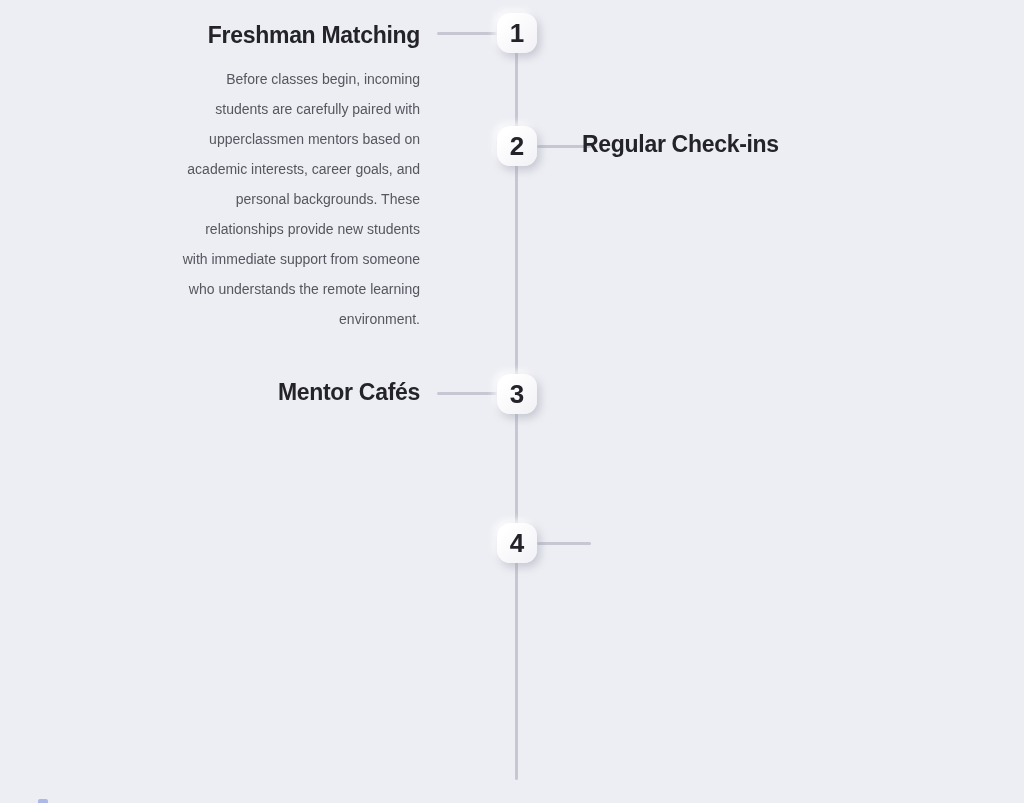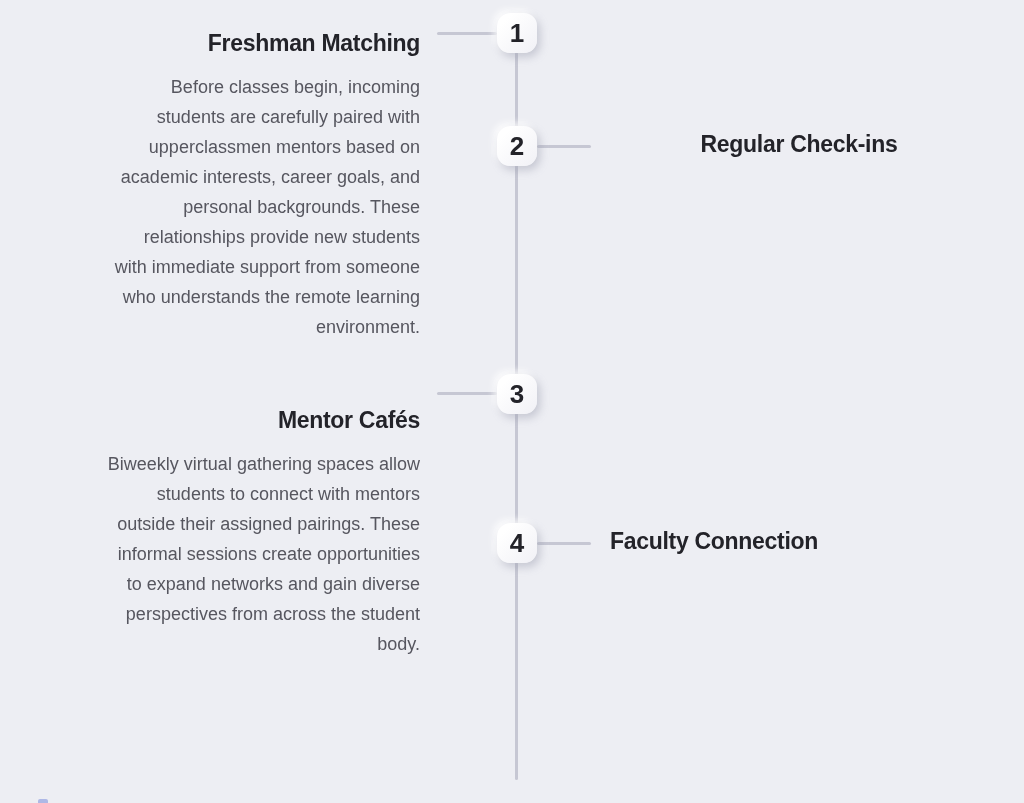--- a/index.html
+++ b/index.html
@@ -62,28 +62,28 @@
   }
   .card h2{
     font-size:23px;
     line-height:30px;
     font-weight:700;
     letter-spacing:-0.3px;
     color:var(--heading);
     margin-bottom:14px;
   }
   .card p{
-    font-size:18px;
+    font-size:14px;
     line-height:30px;
     color:var(--body);
     white-space:pre-line;
   }
-  .s1{left:20px;top:28px;width:400px;text-align:right;}
-  .s2{left:610px;top:129px;width:378px;text-align:center;}
-  .s3{left:20px;top:377px;width:400px;text-align:right;margin-top:28px;}
+  .s1{left:20px;top:20px;width:400px;text-align:right;}
+  .s2{left:582px;top:129px;width:378px;text-align:left;}
+  .s3{left:20px;top:377px;width:400px;text-align:right;}
   .s4{left:610px;top:526px;width:378px;text-align:left;}
   .bottom-sliver{
     position:absolute;
     left:38px;top:799px;
     width:10px;height:4px;
     background:var(--sliver);
     border-radius:2px 2px 0 0;
   }
 </style>
 </head>
@@ -123,28 +123,20 @@
 who understands the remote learning
 environment.</p>
   </section>
 
   <section class="card s2">
     <h2>Regular Check-ins</h2>
   </section>
 
   <section class="card s3">
     <h2>Mentor Cafés</h2>
-    <p>Biweekly virtual gathering spaces allow
-students to connect with mentors
-outside their assigned pairings. These
-informal sessions create opportunities
-to expand networks and gain diverse
-perspectives from across the student
-body.</p>
   </section>
 
   <section class="card s4">
-    <h2>Faculty Connection</h2>
   </section>
 
   <div class="bottom-sliver"></div>
 
 </div>
 
 </body></html>

